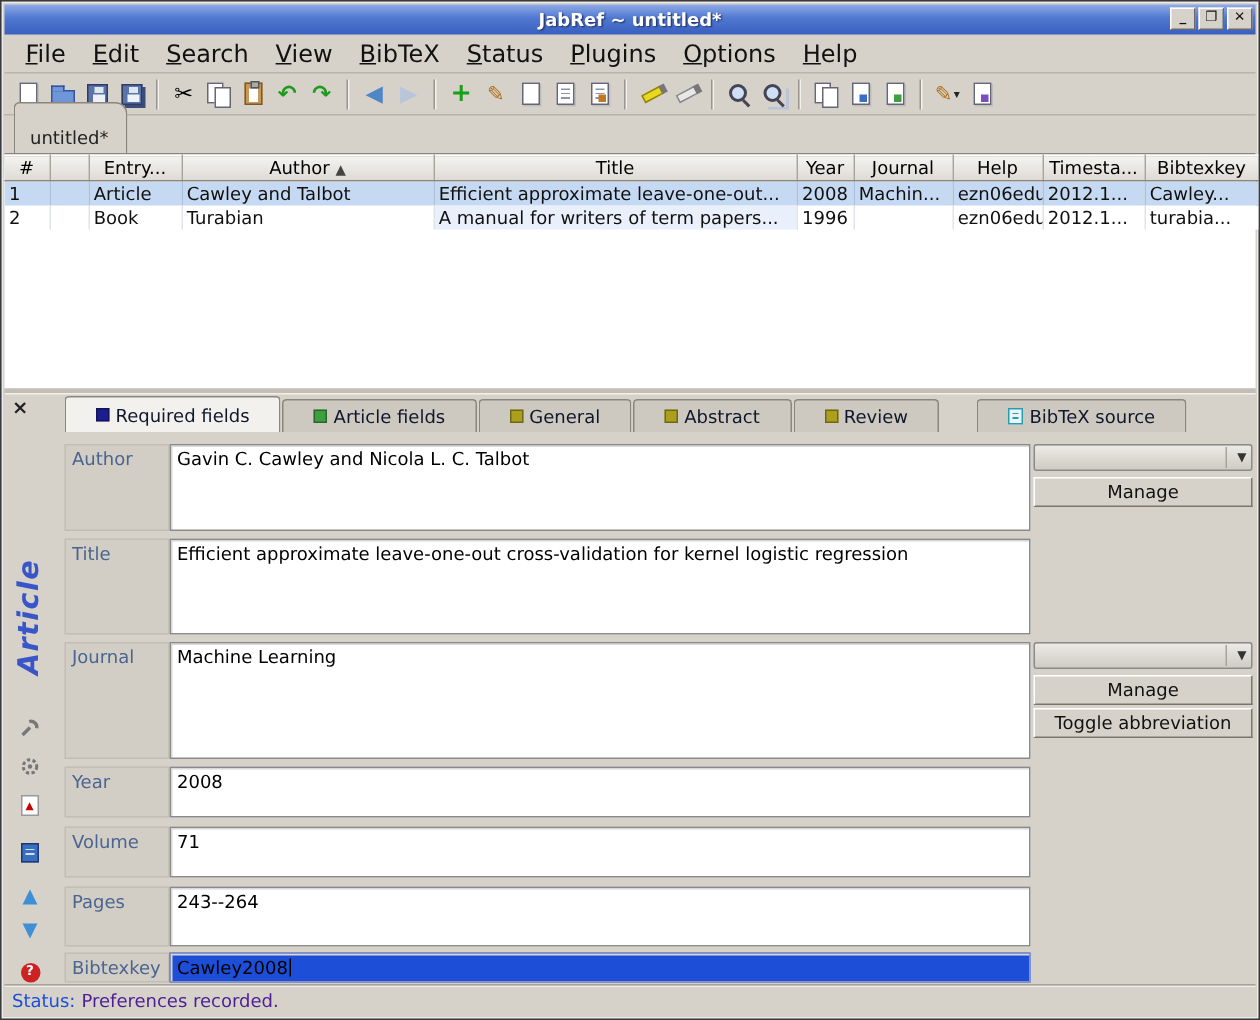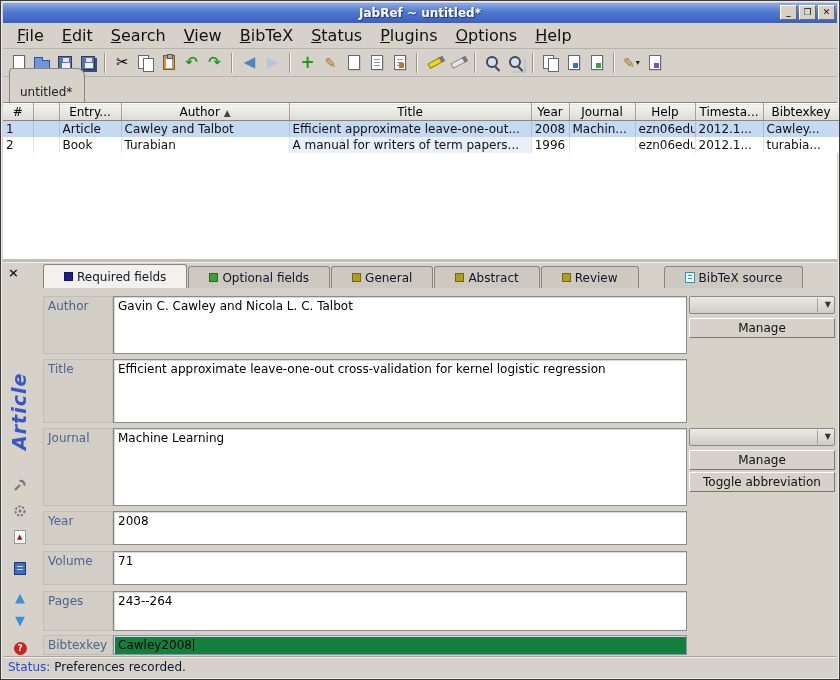--- a/index.html
+++ b/index.html
@@ -135,42 +135,42 @@
   
   .flabel {
     position:absolute; left:40px; width:70px; background:#d2cec6;
     border:1px solid #c2beb6; color:#4a6590; font-size:12px; padding:2px 4px;
   }
   .fval {
     position:absolute; left:110px; width:574px; background:#fff;
     border:1px solid #8a8a8a; box-shadow: inset 1px 1px 0 #d8d8d8;
     font-size:12px; color:#000; padding:2px 4px; overflow:hidden;
   }
-  .fval.key { background:#15803d; border-color:#8890c0; }
+  .fval.key { background:#1d4ed8; border-color:#8890c0; }
   .caret { display:inline-block; width:1px; height:12px; background:#000; vertical-align:-2px; margin-left:1px; }
   .combo {
     position:absolute; left:686px; width:146px; height:18px;
     background:linear-gradient(to bottom,#eceae5,#cfccc4);
     border:1px solid #8a8a8a; border-radius:2px;
   }
   .combo::after { content:"▼"; position:absolute; right:3px; top:3px; font-size:8px; color:#333; }
   .combo::before { content:""; position:absolute; right:16px; top:1px; bottom:1px; border-left:1px solid #a8a49c; }
   .ebtn {
     position:absolute; left:686px; width:146px; height:20px;
     background:#d6d2ca; border:1px solid; border-color:#fff #7a766e #7a766e #fff;
     font-size:12px; color:#111; text-align:center; line-height:18px;
   }
   
   .statusbar {
     position:absolute; left:2px; right:2px; bottom:2px; height:21px;
     border-top:1px solid #a8a49c; box-shadow: inset 0 1px 0 #f2f0ec;
     display:flex; align-items:center; padding:0 5px; font-size:12px; gap:4px;
   }
   .statusbar .slabel { color:#1d4ed8; }
-  .statusbar .stext { color:#0f172a; }
+  .statusbar .stext { color:#4c1d95; }
 </style>
 </head>
 <body>
 
 <div id="window">
 
   <div class="titlebar">
     <span class="title">JabRef ~ untitled*</span>
     <span class="winbtns">
       <span class="wb">_</span>
@@ -377,21 +377,21 @@
         <span class="helpdot">?</span>
       </span>
 
     <div class="etabs">
       <div class="etab active">
         <span class="sq" style="background-color: rgb(28, 28, 143);"></span>
         <span>Required fields</span>
       </div>
       <div class="etab">
         <span class="sq" style="background-color: rgb(63, 158, 63);"></span>
-        <span>Optional fields</span>
+        <span>Article fields</span>
       </div>
       <div class="etab">
         <span class="sq" style="background-color: rgb(172, 159, 29);"></span>
         <span>General</span>
       </div>
       <div class="etab">
         <span class="sq" style="background-color: rgb(172, 159, 29);"></span>
         <span>Abstract</span>
       </div>
       <div class="etab">

